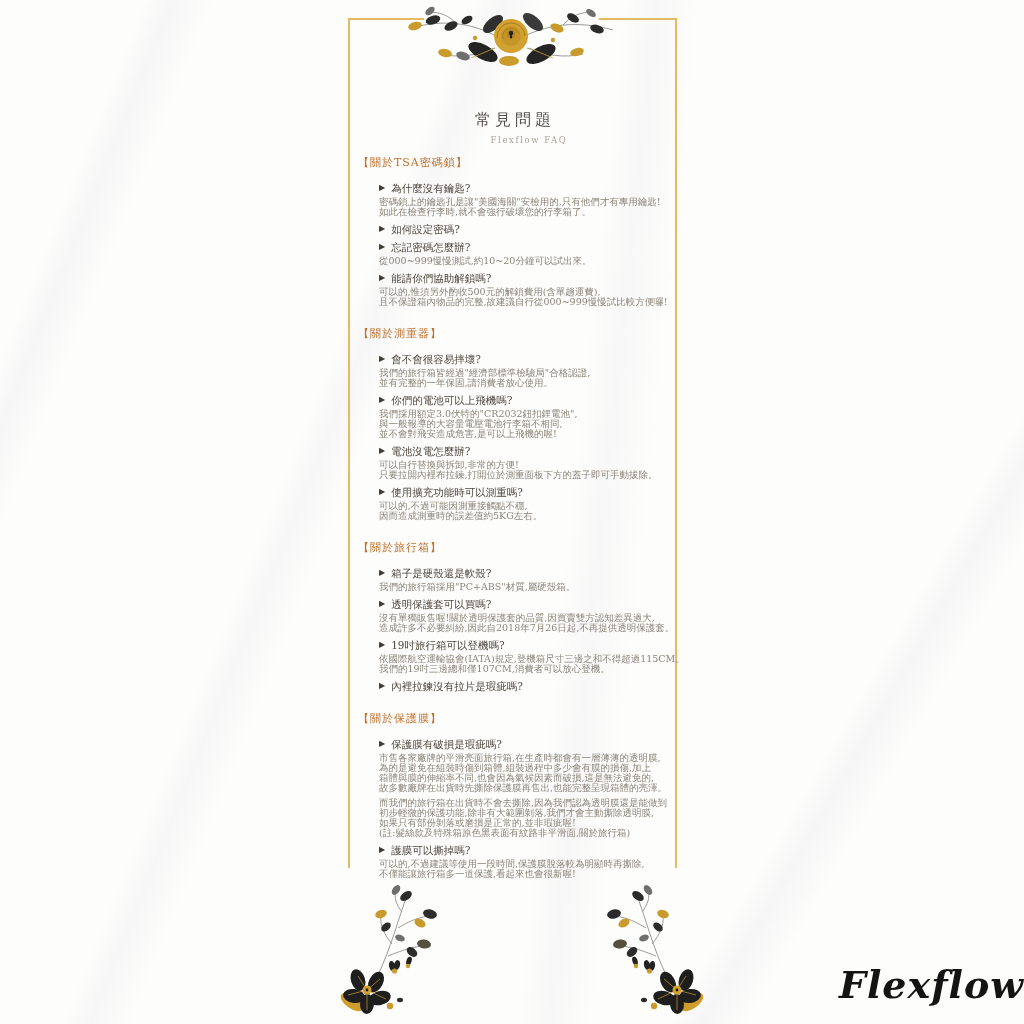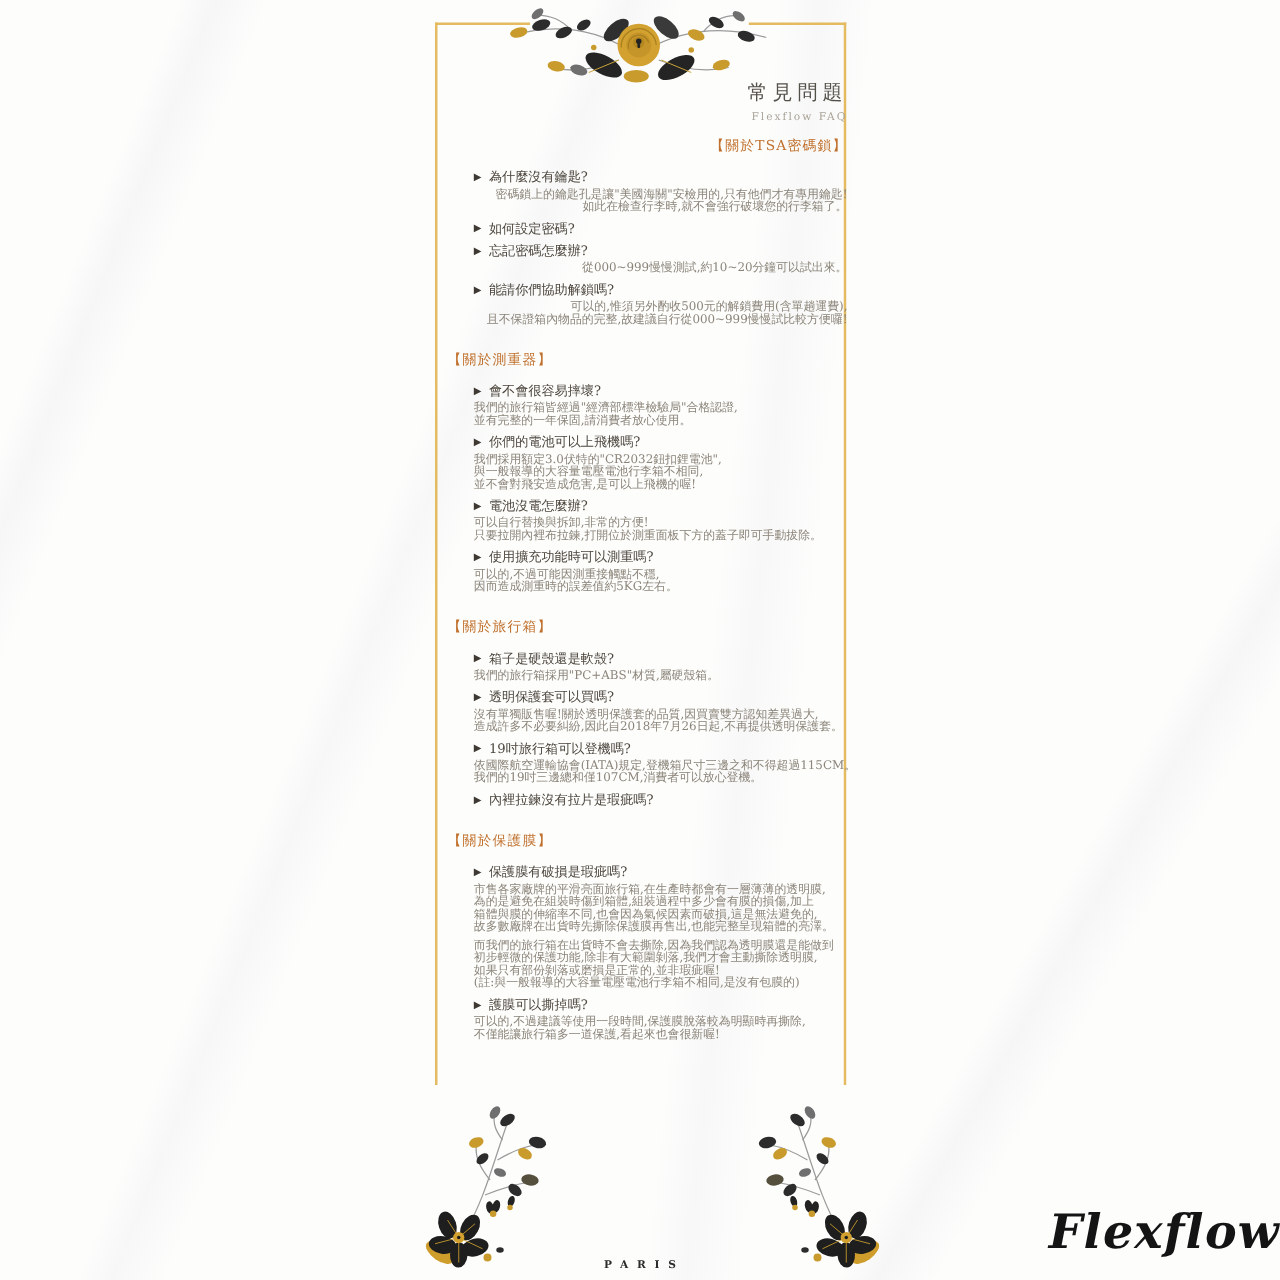--- a/index.html
+++ b/index.html
@@ -14,26 +14,26 @@
   
   .frame{position:absolute;background:#e5bb62;}
   .frame-left{left:348px;top:18px;width:2px;height:850px;}
   .frame-right{left:675px;top:18px;width:2px;height:850px;}
   .frame-top-l{left:348px;top:18px;width:76px;height:2px;}
   .frame-top-r{left:599px;top:18px;width:78px;height:2px;}
   
   .ornament-top{position:absolute;left:405px;top:0px;width:214px;height:78px;}
   
   .content{position:absolute;left:348px;top:64px;width:330px;}
-  .title-block{text-align:right;}
+  .title-block{text-align:center;margin-top:46px;}
   .page-title{font-size:16px;letter-spacing:4px;text-indent:4px;color:#54504a;}
   .page-subtitle{margin-top:4px;font-size:8.5px;letter-spacing:1.6px;color:#a9a399;padding-left:32px;}
   .faq{margin-top:0;}
   .faq-section{margin-top:20px;}
-  .faq-section:first-child{margin-top:11px;text-align:right;}
+  .faq-section:first-child{margin-top:11px;}
   .section-heading{margin:0 0 0 10px;font-size:11px;line-height:13px;letter-spacing:1px;
                    color:#c0702c;white-space:nowrap;font-weight:normal;}
   .question{display:flex;align-items:center;gap:6px;margin:6px 0 3px 31px;
             font-size:10.5px;line-height:12px;color:#4c463d;white-space:nowrap;}
   .section-heading + .question{margin-top:13px;}
   .q-marker{font-size:8px;color:#3e3932;line-height:12px;}
   .answer{margin:0 0 0 31px;font-size:9.5px;line-height:10px;color:#8b8479;white-space:nowrap;}
   .answer + .answer{margin-top:5px;}
   .answer-line{white-space:nowrap;}
   
@@ -209,21 +209,21 @@
           <div class="answer">
             <div class="answer-line">市售各家廠牌的平滑亮面旅行箱,在生產時都會有一層薄薄的透明膜,</div>
             <div class="answer-line">為的是避免在組裝時傷到箱體,組裝過程中多少會有膜的損傷,加上</div>
             <div class="answer-line">箱體與膜的伸縮率不同,也會因為氣候因素而破損,這是無法避免的,</div>
             <div class="answer-line">故多數廠牌在出貨時先撕除保護膜再售出,也能完整呈現箱體的亮澤。</div>
           </div>
           <div class="answer">
             <div class="answer-line">而我們的旅行箱在出貨時不會去撕除,因為我們認為透明膜還是能做到</div>
             <div class="answer-line">初步輕微的保護功能,除非有大範圍剝落,我們才會主動撕除透明膜,</div>
             <div class="answer-line">如果只有部份剝落或磨損是正常的,並非瑕疵喔!</div>
-            <div class="answer-line">(註:與一般報導的大容量電壓電池行李箱不相同,是沒有包膜的)</div>
+            <div class="answer-line">(註:髮絲款及特殊箱原色黑表面有紋路非平滑面,關於旅行箱)</div>
           </div>
           <div class="question">
             <span class="q-marker">▶</span>
             <span class="q-text">護膜可以撕掉嗎?</span>
           </div>
           <div class="answer">
             <div class="answer-line">可以的,不過建議等使用一段時間,保護膜脫落較為明顯時再撕除,</div>
             <div class="answer-line">不僅能讓旅行箱多一道保護,看起來也會很新喔!</div>
           </div>
         </section>
@@ -315,14 +315,13 @@
         <path d="M31 108 L22 94 M31 108 L44 97 M31 108 L12 113 M31 108 L50 117 M31 108 L31 128"></path>
       </g>
       <circle cx="31" cy="108" r="4.5" fill="#d2a02e"></circle>
       <circle cx="31" cy="108" r="1.4" fill="#1e1e1e"></circle>
       <circle cx="54" cy="124" r="3.2" fill="#c99b2d"></circle>
       <ellipse cx="64" cy="118" rx="3" ry="2.2" fill="#2c2c2c"></ellipse>
     </g>
   </svg>
 
   <div class="brand">Flexflow</div>
-  <div class="brand-sub">PARIS</div>
 </div>
 
 </body></html>

